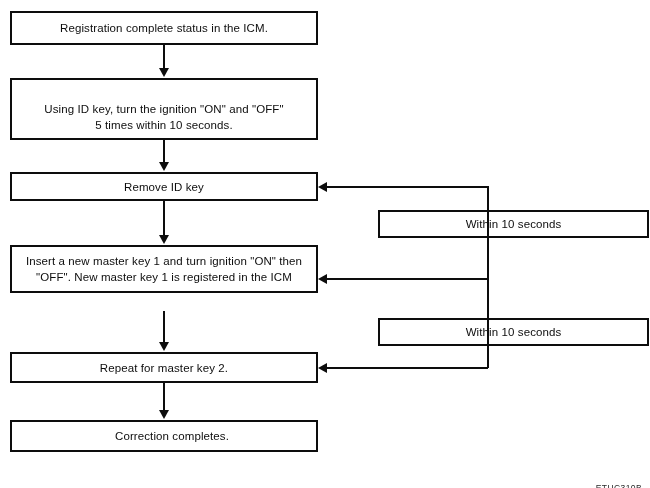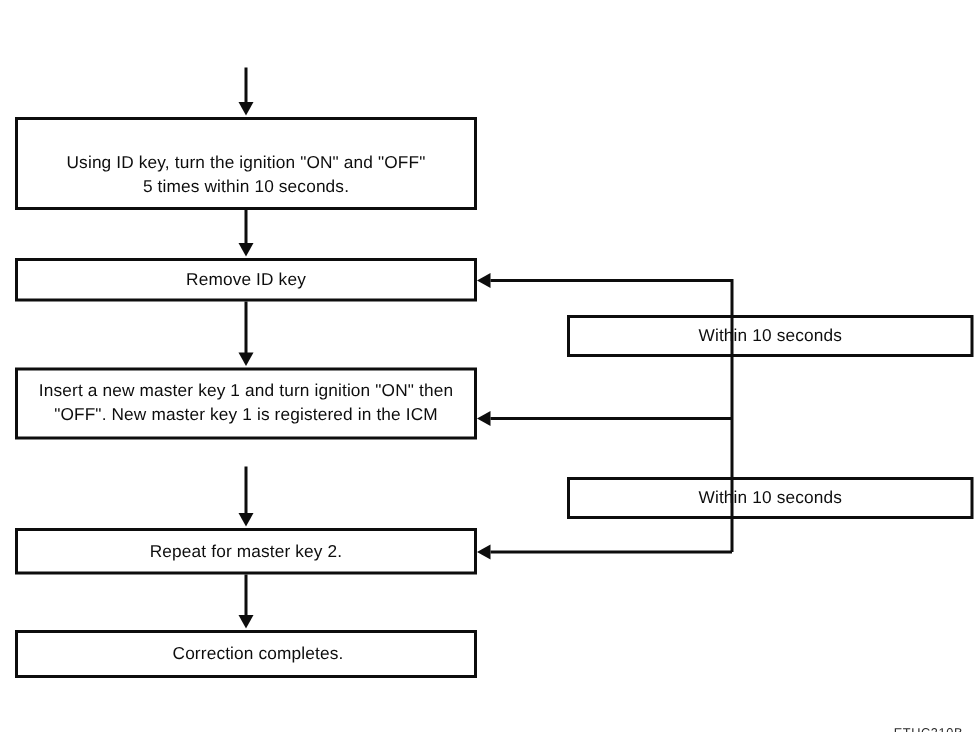--- a/index.html
+++ b/index.html
@@ -92,20 +92,23 @@
     color: #2a2a2a;
     font-family: "Liberation Sans", sans-serif;
     margin-top: 17px;
   }
 </style>
 </head>
 <body>
 
 <div id="canvas">
 
+  <div class="node col-main n1">
+    <span class="txt">Registration complete status in the ICM.</span>
+  </div>
 
   <div class="node col-main n2">
     <span class="txt" style="white-space:pre-line;margin-top:16px;">Using ID key, turn the ignition "ON" and "OFF"
 5 times within 10 seconds.</span>
   </div>
 
   <div class="node col-main n3">
     <span class="txt">Remove ID key</span>
   </div>
 

